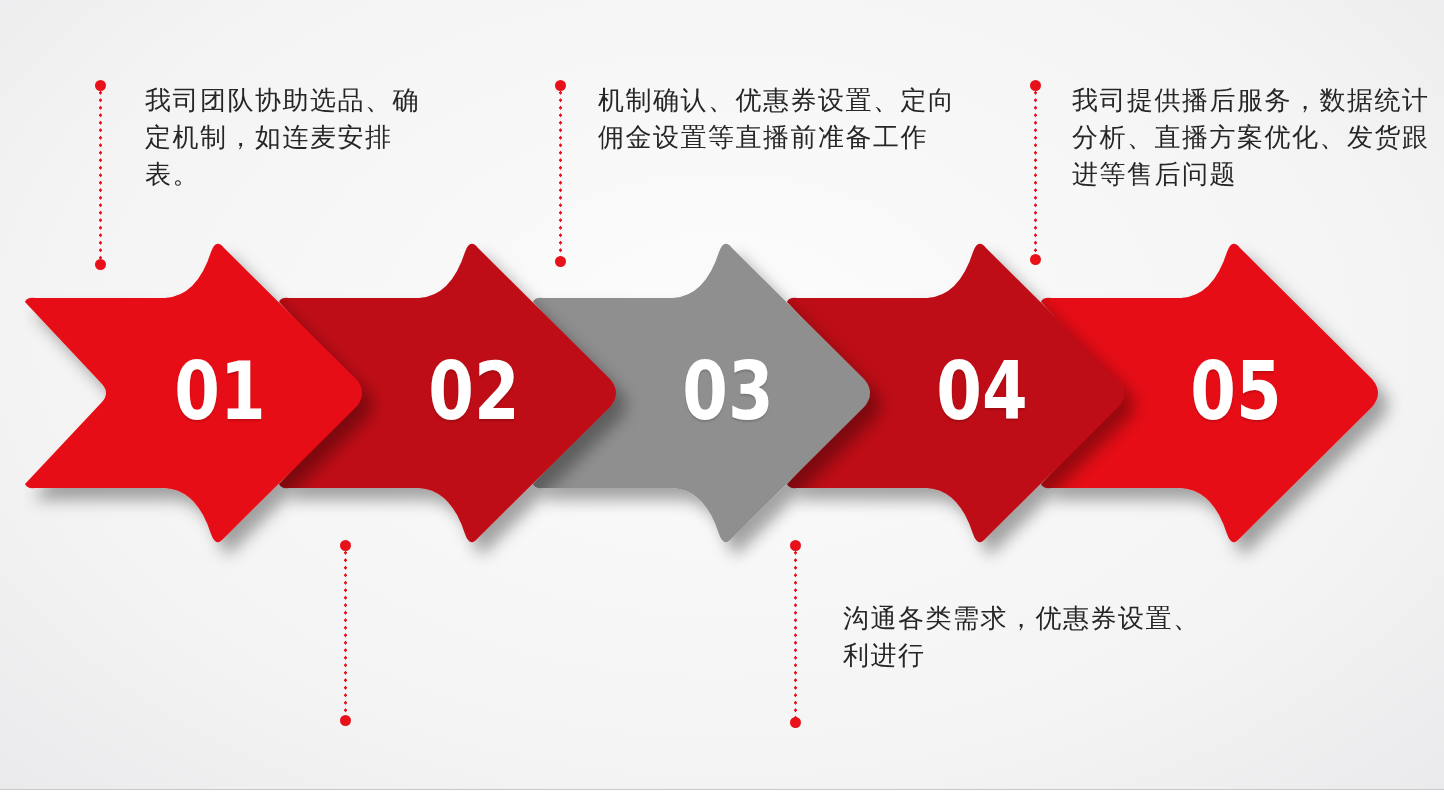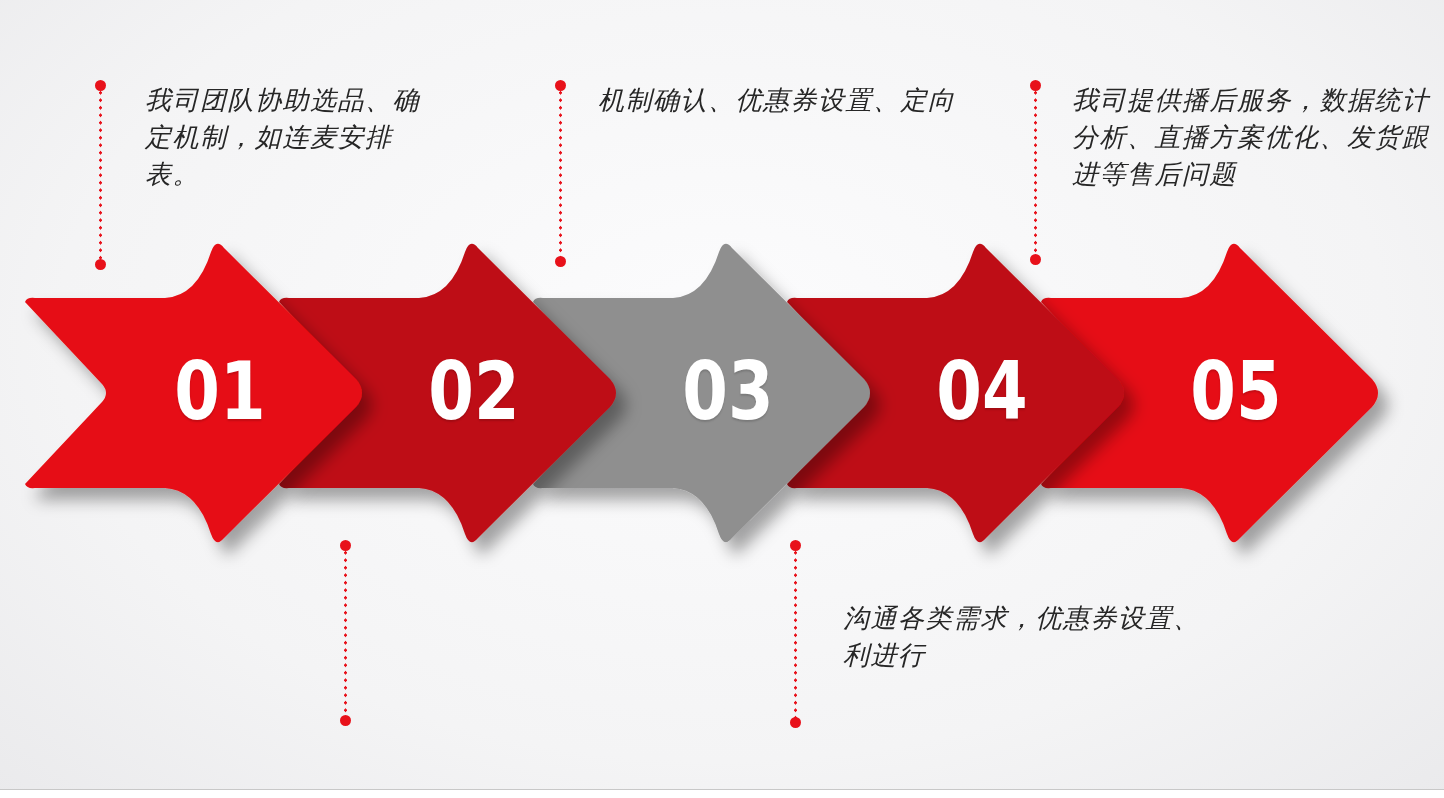--- a/index.html
+++ b/index.html
@@ -17,21 +17,21 @@
   .step-number{
     position:absolute;top:344px;width:160px;height:96px;line-height:96px;
     text-align:center;font-size:80px;font-weight:800;color:#ffffff;
     letter-spacing:0px;transform:scaleX(0.82);transform-origin:center;
     font-family:"DejaVu Sans","Liberation Sans",sans-serif;
     text-shadow:0 2px 2px rgba(0,0,0,0.15);
   }
   .note{
     position:absolute;color:#262626;font-size:26px;line-height:37px;letter-spacing:1.5px;
   }
-  .note-line{white-space:nowrap;font-style:italic;}
+  .note-line{white-space:nowrap;}
   .connector{position:absolute;width:12px;}
   .connector .dot{
     position:absolute;left:50%;width:11px;height:11px;margin-left:-5.5px;
     border-radius:50%;background:var(--accent,#e8111a);
   }
   .connector .dot-top{top:0;}
   .connector .dot-bottom{bottom:0;}
   .connector .cline{
     position:absolute;left:50%;top:9px;bottom:9px;width:3px;margin-left:-1.5px;
     background-image:radial-gradient(circle, var(--accent,#e8111a) 1.4px, rgba(0,0,0,0) 1.6px);
@@ -91,20 +91,21 @@
   </div>
 
   <div class="note" style="left:145px;top:82px;width:320px">
     <div class="note-line">我司团队协助选品、确</div>
     <div class="note-line">定机制，如连麦安排</div>
     <div class="note-line">表。</div>
   </div>
 
   <div class="note" style="left:598px;top:82px;width:380px">
     <div class="note-line">机制确认、优惠券设置、定向</div>
+    <div class="note-line">佣金设置等直播前准备工作</div>
   </div>
 
   <div class="note" style="left:1072px;top:82px;width:380px">
     <div class="note-line">我司提供播后服务，数据统计</div>
     <div class="note-line">分析、直播方案优化、发货跟</div>
     <div class="note-line">进等售后问题</div>
   </div>
 
 
   <div class="note" style="left:843px;top:600px;width:390px">

